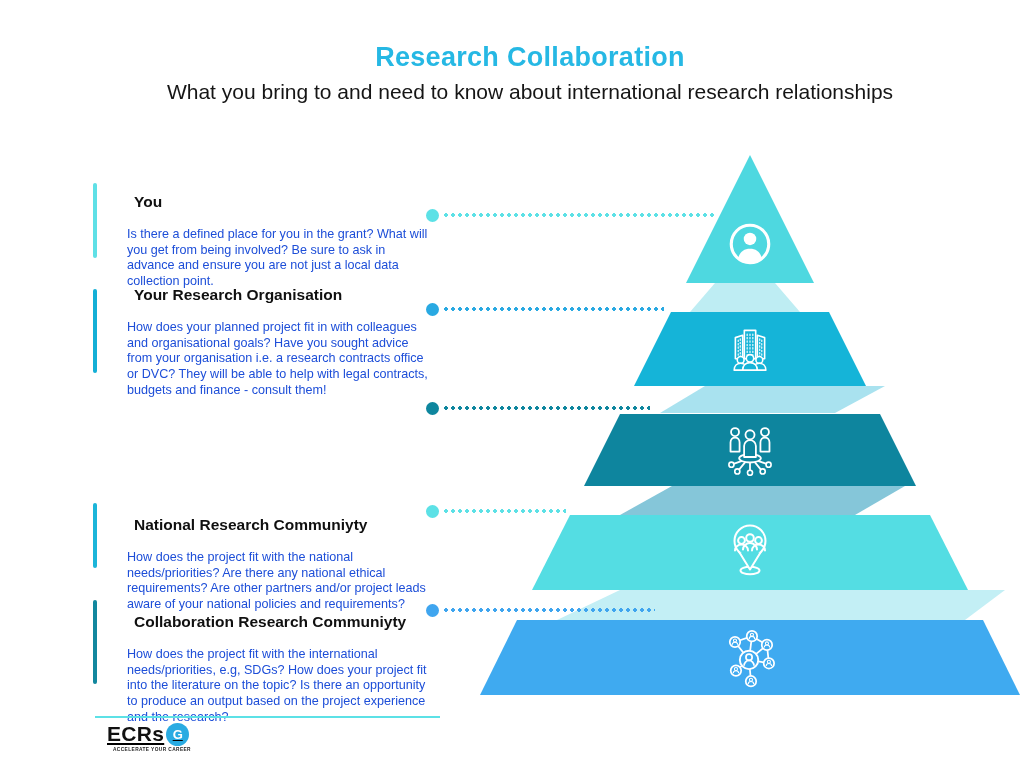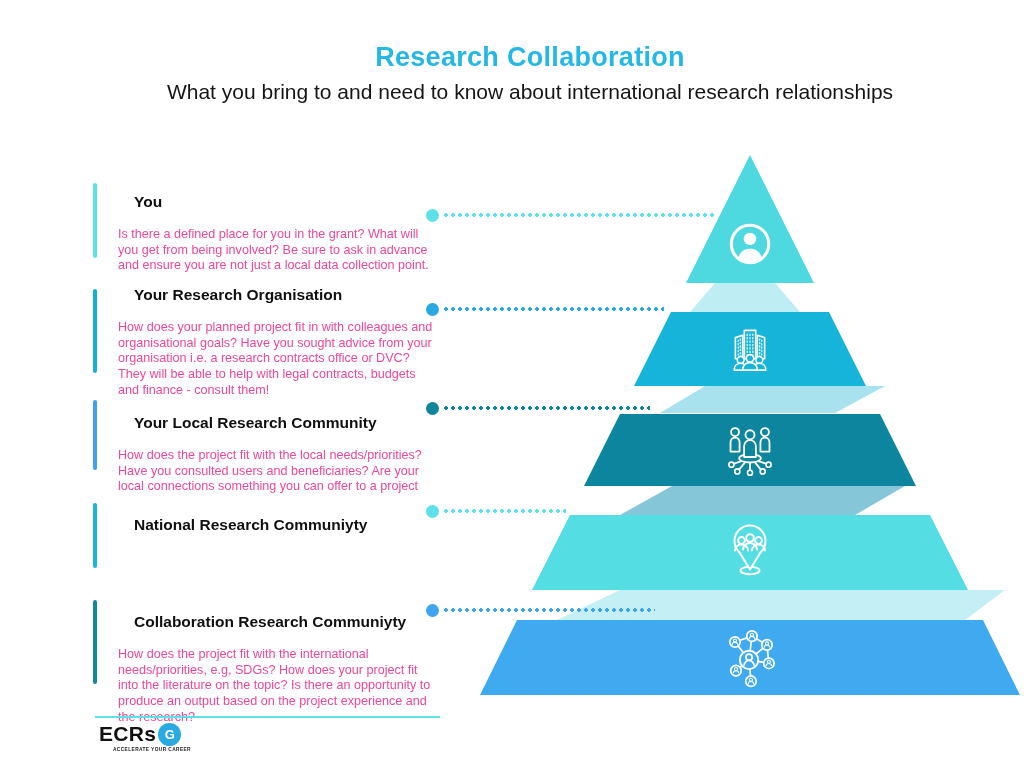--- a/index.html
+++ b/index.html
@@ -6,21 +6,21 @@
   #canvas{position:relative;width:1024px;height:768px;background:#fff;overflow:hidden;}
 
   
   #header{position:absolute;left:18px;top:42px;width:1024px;text-align:center;}
   #header h1{margin:0;font-size:27px;font-weight:800;color:#26b8e4;letter-spacing:.3px;}
   #header h2{margin:7px 0 0;font-size:21px;font-weight:500;color:#151515;}
 
   
   .panel{position:absolute;left:118px;width:320px;}
   .panel h3{margin:16px;font-size:15.5px;font-weight:700;color:#101010;}
-  .panel p{margin:5px 0 0;font-size:12.6px;line-height:15.7px;color:#ec4899;}
+  .panel p{margin:5px 9px 0;font-size:12.6px;line-height:15.7px;color:#1d4ed8;}
   .bar{position:absolute;left:-25px;width:4px;border-radius:2px;}
   .s1{top:177px;} .s1 .bar{top:6px;height:75px;}
   .s2{top:270px;} .s2 .bar{top:19px;height:84px;}
   .s3{top:398px;} .s3 .bar{top:2px;height:70px;}
   .s4{top:500px;} .s4 .bar{top:3px;height:65px;}
   .s5{top:597px;} .s5 .bar{top:3px;height:84px;}
 
   
   .conn{position:absolute;height:4px;z-index:3;
         background-image:radial-gradient(circle 1.7px at 2px 2px,var(--c) 98%,transparent);
@@ -51,21 +51,21 @@
   #l5{left:480px;top:620px;width:540px;height:75px;clip-path:polygon(37px 0,503px 0,540px 75px,0 75px);}
   .layer svg{position:absolute;}
   #l1 svg{left:39px;top:64px;width:50px;height:50px;}
   #l2 svg{left:90px;top:11px;width:52px;height:52px;}
   #l3 svg{left:137px;top:4px;width:58px;height:58px;}
   #l4 svg{left:186px;top:5px;width:64px;height:64px;}
   #l5 svg{left:239px;top:6px;width:62px;height:62px;}
 
   
   #divider{position:absolute;left:95px;top:716px;width:345px;height:2px;}
-  #logo{position:absolute;left:99px;top:722px;display:flex;align-items:center;}
+  #logo{position:absolute;left:107px;top:722px;display:flex;align-items:center;text-decoration:underline;}
   #logo .logo-text{font-size:21px;font-weight:800;color:#111;letter-spacing:.3px;}
   #logo .logo-badge{width:23px;height:23px;border-radius:50%;color:#fff;font-weight:800;font-size:13px;
                     display:flex;align-items:center;justify-content:center;margin-left:2px;}
   #tagline{position:absolute;left:113px;top:747px;font-size:6px;font-weight:700;color:#222;
            letter-spacing:.5px;transform:scale(.8);transform-origin:0 0;white-space:nowrap;}
 </style>
 </head>
 <body>
 
 <div id="canvas">
@@ -78,28 +78,24 @@
   <div class="panel s1">
     <div class="bar" style="background: rgb(95, 224, 230);"></div>
     <h3>You</h3>
     <p>Is there a defined place for you in the grant? What will you get from being involved? Be sure to ask in advance and ensure you are not just a local data collection point.</p>
   </div>
   <div class="panel s2">
     <div class="bar" style="background: rgb(20, 175, 214);"></div>
     <h3>Your Research Organisation</h3>
     <p>How does your planned project fit in with colleagues and organisational goals? Have you sought advice from your organisation i.e. a research contracts office or DVC? They will be able to help with legal contracts, budgets and finance - consult them!</p>
   </div>
-  <div class="panel s3">
-    <div class="bar" style="background: rgb(63, 160, 242);"></div>
-    <h3>Your Local Research Community</h3>
-    <p>How does the project fit with the local needs/priorities? Have you consulted users and beneficiaries? Are your local connections something you can offer to a project</p>
-  </div>
   <div class="panel s4">
     <div class="bar" style="background: rgb(28, 181, 217);"></div>
     <h3>National Research Communiyty</h3>
+    <p>How does the project fit with the national needs/priorities?  Are there any national ethical requirements? Are other partners and/or project leads aware of your national policies and requirements?</p>
   </div>
   <div class="panel s5">
     <div class="bar" style="background: rgb(18, 135, 158);"></div>
     <h3>Collaboration Research Communiyty</h3>
     <p>How does the project fit with the international needs/priorities, e.g, SDGs? How does your project fit into the literature on the topic? Is there an opportunity to produce an output based on the project experience and the research?</p>
   </div>
 
   <span id="dot1" class="start-dot" style="background: rgb(92, 225, 230);"></span>
   <div id="conn1" class="conn" style="--c: #5ce1e6;"></div>
   <span id="dot2" class="start-dot" style="background: rgb(41, 169, 226);"></span>

